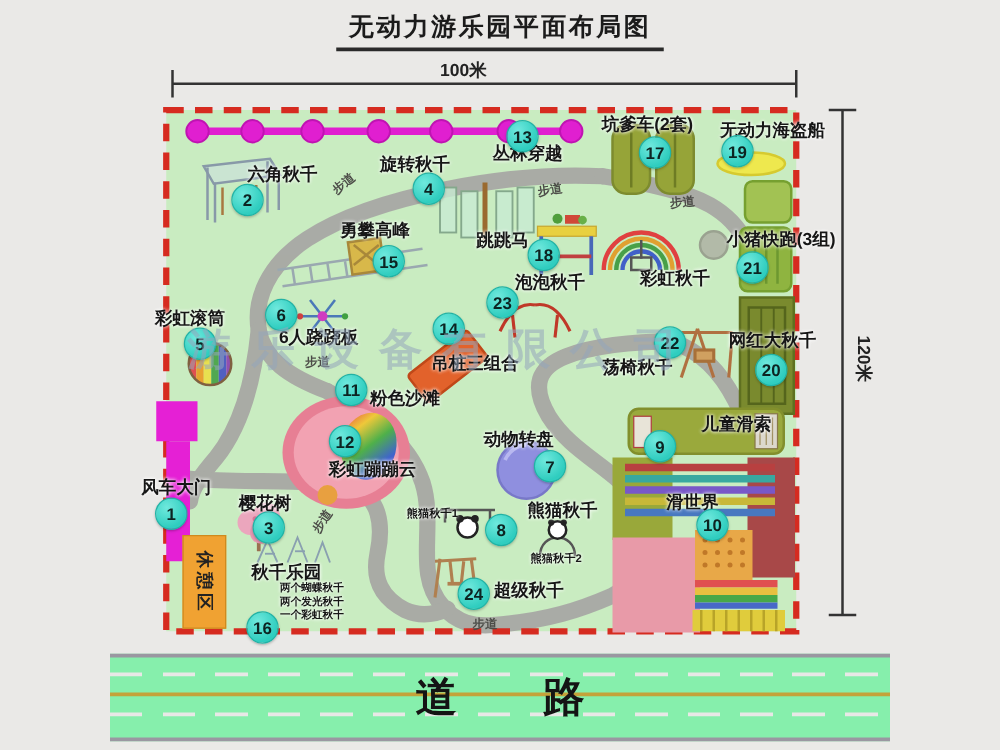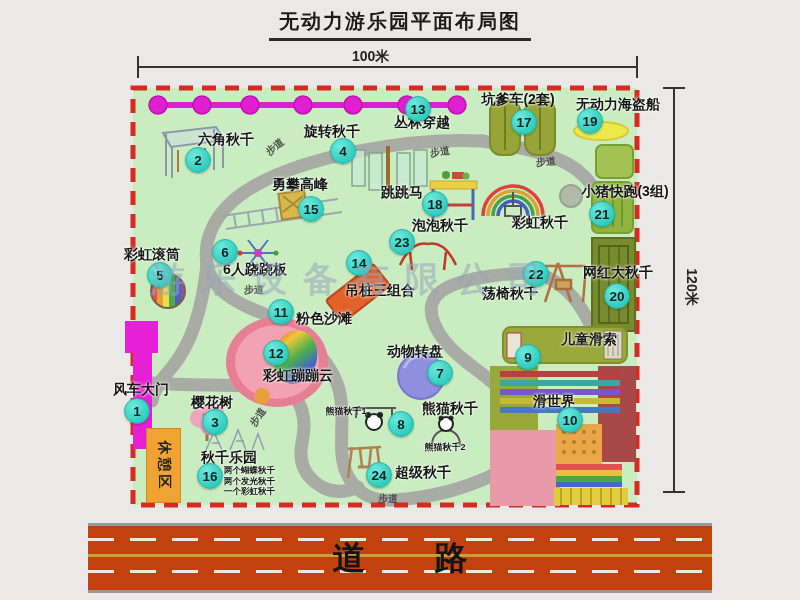--- a/index.html
+++ b/index.html
@@ -38,21 +38,21 @@
   .rest span{transform:rotate(90deg);font-size:14px;font-weight:700;
              color:#222;letter-spacing:3px;white-space:nowrap;}
   
   .wm{position:absolute;z-index:40;pointer-events:none;font-weight:700;}
   .wm-co{left:150px;top:256px;font-size:35px;letter-spacing:16px;
          color:rgba(148,166,188,.55);}
   .wm-ph{left:84px;top:294px;font-size:40px;letter-spacing:1px;
          color:rgba(140,162,188,.5);}
   
   .road{position:absolute;left:88px;top:523px;width:624px;height:64px;
-        background:#c2410c;border-top:3px solid #9a97a1;border-bottom:3px solid #9a97a1;
+        background:#86efac;border-top:3px solid #9a97a1;border-bottom:3px solid #9a97a1;
         z-index:5;}
   .road .dash{position:absolute;left:0;width:100%;height:3px;
         background:repeating-linear-gradient(90deg,#e8e8e6 0 26px,transparent 26px 42px);}
   .road .dash.d1{top:12px;} .road .dash.d2{top:44px;}
   .road .yellow{position:absolute;left:0;top:28px;width:100%;height:3px;background:#c4a23a;}
   .road .road-text{position:absolute;left:0;top:0;width:100%;height:100%;
         display:flex;align-items:center;justify-content:center;
         font-size:33px;font-weight:700;color:#141414;letter-spacing:30px;
         text-indent:30px;}
 </style>
@@ -363,21 +363,21 @@
       <div class="badge" style="left: 281px; top: 312px;">11</div>
       <div class="lbl" style="left: 298px; top: 376px;">彩虹蹦蹦云</div>
       <div class="badge" style="left: 276px; top: 353px;">12</div>
       <div class="lbl" style="left: 422px; top: 123px;">丛林穿越</div>
       <div class="badge" style="left: 418px; top: 109px;">13</div>
       <div class="lbl" style="left: 380px; top: 291px;">吊桩三组合</div>
       <div class="badge" style="left: 359px; top: 263px;">14</div>
       <div class="lbl" style="left: 300px; top: 185px;">勇攀高峰</div>
       <div class="badge" style="left: 311px; top: 209px;">15</div>
       <div class="lbl" style="left: 229px; top: 458px;">秋千乐园</div>
-      <div class="badge" style="left: 210px; top: 476px;">16</div>
+      <div class="badge" style="left: 210px; top: 502px;">16</div>
       <div class="lbl lbl-note" style="left: 224px; top: 465px;">两个蝴蝶秋千</div>
       <div class="lbl lbl-note" style="left: 224px; top: 475.5px;">两个发光秋千</div>
       <div class="lbl lbl-note" style="left: 224px; top: 486px;">一个彩虹秋千</div>
       <div class="lbl" style="left: 518px; top: 100px;">坑爹车(2套)</div>
       <div class="badge" style="left: 524px; top: 122px;">17</div>
       <div class="lbl" style="left: 402px; top: 193px;">跳跳马</div>
       <div class="badge" style="left: 435px; top: 204px;">18</div>
       <div class="lbl" style="left: 618px; top: 105px;">无动力海盗船</div>
       <div class="badge" style="left: 590px; top: 121px;">19</div>
       <div class="lbl" style="left: 618px; top: 273px;">网红大秋千</div>

